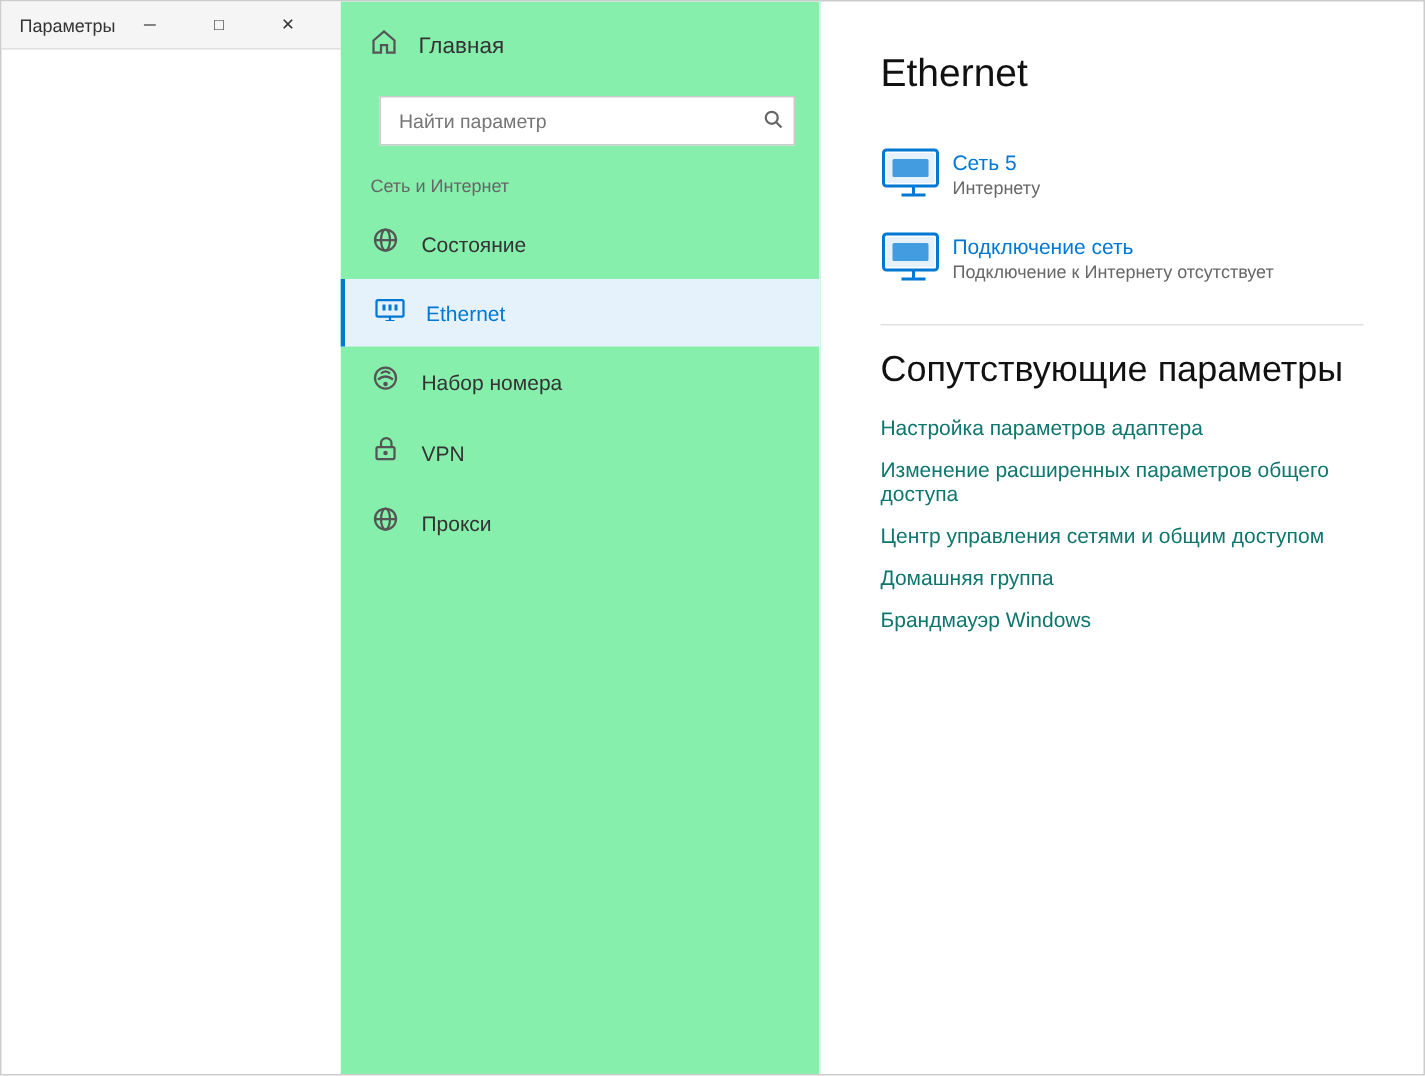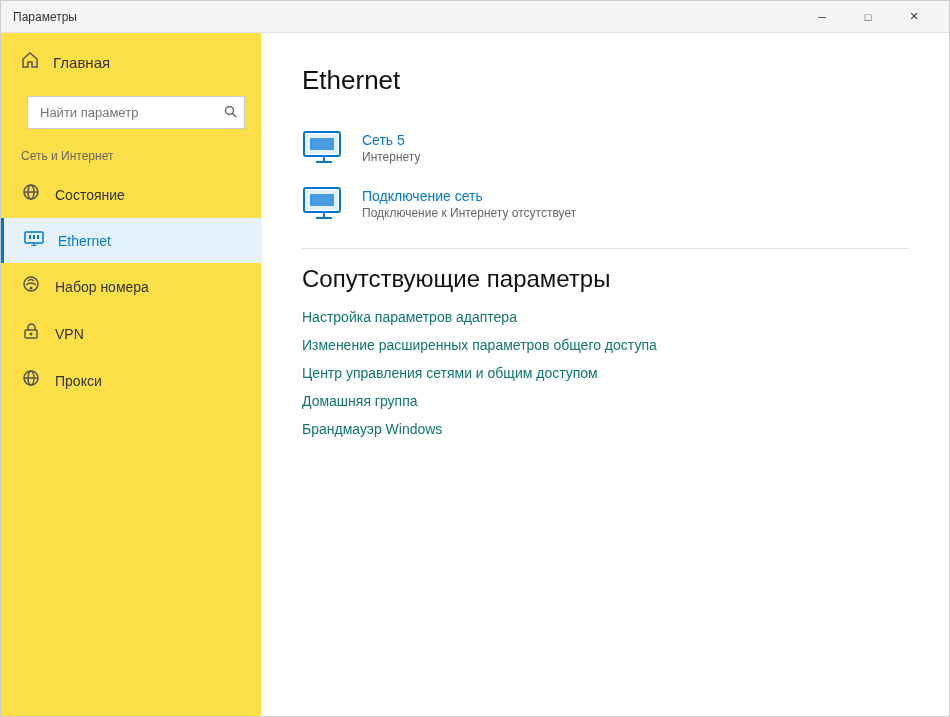--- a/index.html
+++ b/index.html
@@ -13,21 +13,21 @@
       width: 950px;
       height: 717px;
     }
 
     .window {
       width: 950px;
       height: 717px;
       background: #fff;
       border: 1px solid #ccc;
       display: flex;
-      flex-direction: column;
+      flex-direction: row;
       box-shadow: 0 2px 10px rgba(0,0,0,0.15);
     }
 
     .titlebar {
       height: 32px;
       background: #f5f5f5;
       display: flex;
       align-items: center;
       justify-content: space-between;
       padding: 0 12px;
@@ -58,22 +58,22 @@
       color: #333;
     }
 
     .content {
       display: flex;
       flex: 1;
       overflow: hidden;
     }
 
     .sidebar {
-      width: 261px;
-      background: #fde047;
+      width: 320px;
+      background: #86efac;
       padding: 0;
       flex-shrink: 0;
       border-right: 1px solid #f0f0f0;
     }
 
     .sidebar-home {
       display: flex;
       align-items: center;
       gap: 14px;
       padding: 18px 20px;
@@ -161,21 +161,21 @@
     .page-title {
       font-size: 26px;
       font-weight: 300;
       color: #111;
       margin-bottom: 24px;
     }
 
     .network-item {
       display: flex;
       align-items: center;
-      gap: 16px;
+      gap: 4px;
       padding: 10px 0;
       cursor: pointer;
     }
 
     .network-info .network-name {
       font-size: 14px;
       color: #0078d4;
       font-weight: 400;
     }
 

